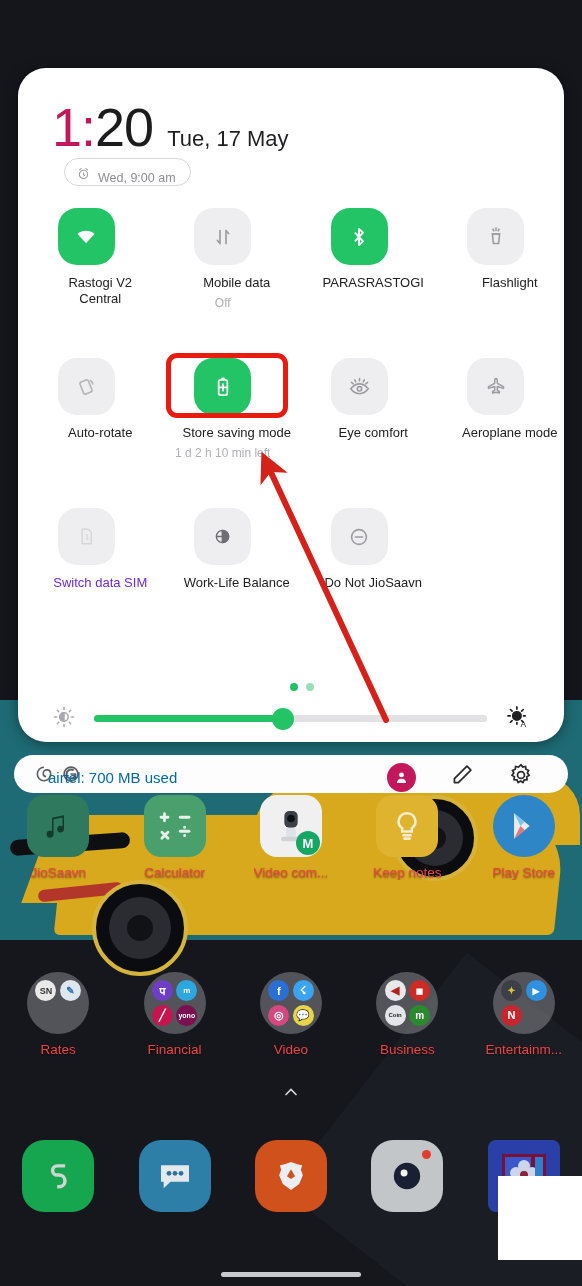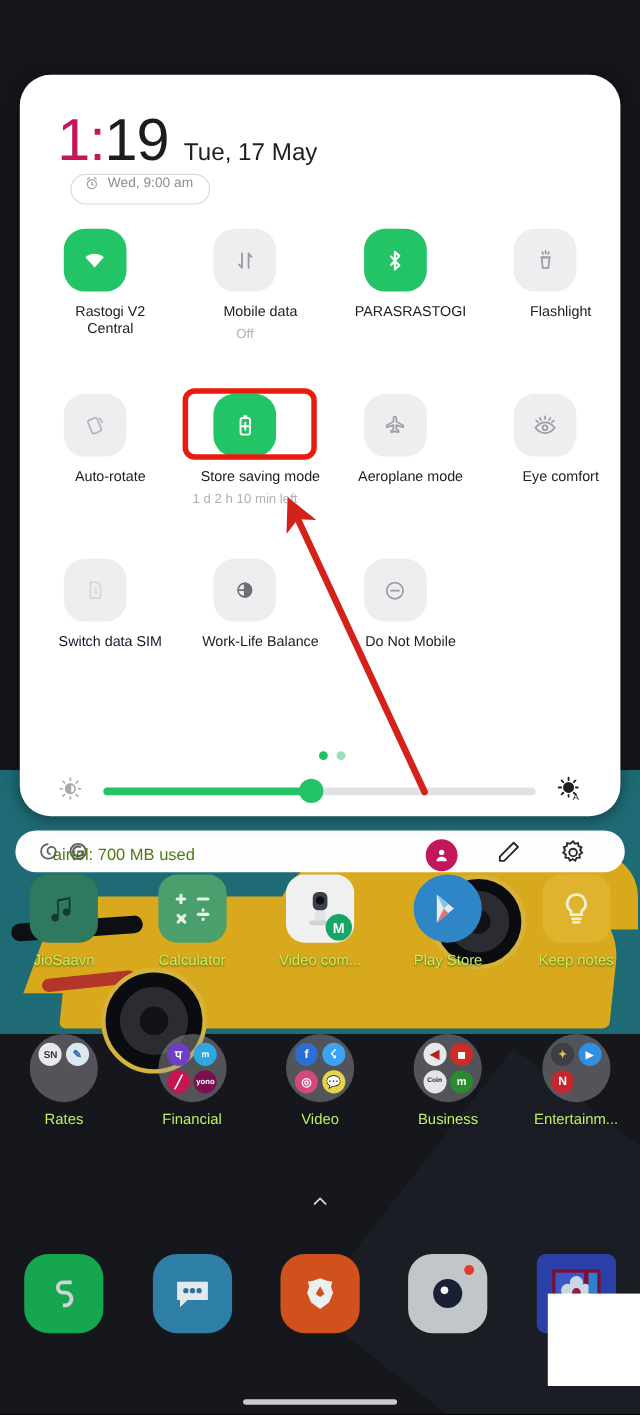--- a/index.html
+++ b/index.html
@@ -91,29 +91,29 @@
   .home-cell {
     width: 116.4px; display: flex; flex-direction: column;
     align-items: center; gap: 8px;
   }
   .app-icon {
     width: 62px; height: 62px; border-radius: 17px;
     position: relative; display: flex; align-items: center;
     justify-content: center; overflow: hidden;
   }
   .app-label {
-    font-size: 13.5px; color: #bef264; text-shadow: 0 1px 2px rgba(0,0,0,.55);
+    font-size: 13.5px; color: #ef4444; text-shadow: 0 1px 2px rgba(0,0,0,.55);
     max-width: 112px; white-space: nowrap; overflow: hidden; text-overflow: ellipsis;
     text-align: left;
   }
   .folder-icon {
     width: 62px; height: 62px; border-radius: 50%;
     background: rgba(160,160,165,.45);
     display: grid; grid-template-columns: 1fr 1fr; grid-template-rows: 1fr 1fr;
-    gap: 3px; padding: 8px; align-content: center; justify-items: center;
+    gap: 3px; padding: 8px; align-content: center; justify-items: center; margin-top: 32px;
   }
   .mini {
     width: 21px; height: 21px; border-radius: 50%;
     display: flex; align-items: center; justify-content: center;
     font-size: 11px; font-weight: bold; color: #fff; overflow: hidden;
   }
 
   
   #dock-chevron {
     position: absolute; left: 276px; top: 1082px; width: 30px; height: 20px;
@@ -154,38 +154,38 @@
     position: absolute; left: 34px; top: 32px;
     display: flex; align-items: baseline; gap: 14px;
   }
   #clock-time { font-size: 54px; line-height: 1; letter-spacing: -1px; }
   #clock-time .hour { color: #c2185b; font-weight: 400; }
   #clock-time .rest { color: #1c1c1e; font-weight: 400; }
   #clock-date { font-size: 22px; color: #1f1f21; }
   #alarm-chip {
     position: absolute; left: 46px; top: 90px; height: 28px;
     border: 1px solid #d8d8dc; border-radius: 15px;
-    display: inline-flex; align-items: flex-start; gap: 7px; padding: 0 14px 0 11px;
+    display: inline-flex; align-items: flex-end; gap: 7px; padding: 0 14px 0 11px;
   }
   #alarm-chip .alarm-text { font-size: 12.5px; color: #8d8d93; }
 
   
   .tile-grid { position: absolute; left: 0; width: 546px; display: flex; }
   .tile {
     width: 136.5px; display: flex; flex-direction: column;
     align-items: center; gap: 10px; position: relative;
   }
   .tile-btn {
     width: 57px; height: 57px; border-radius: 19px;
     display: flex; align-items: center; justify-content: center;
   }
   .tile-btn.on { background: #22c466; }
   .tile-btn.off { background: #eeeef0; }
   .tile-label { font-size: 13px; color: #212123; text-align: center; line-height: 1.25; padding-left: 28px; }
-  .tile-label.dim { color: #0f172a; }
+  .tile-label.dim { color: #6d28d9; }
   .tile-sub { font-size: 12px; color: #b0b0b6; margin-top: -5px; }
 
   #highlight-box {
     position: absolute; left: 166px; top: 353px; width: 122px; height: 65px;
     border: 5px solid #e81b0e; border-radius: 11px; pointer-events: none;
   }
 
   
   #brightness-row {
     position: absolute; left: 34px; top: 636px; width: 478px;
@@ -206,21 +206,21 @@
     position: absolute; left: 272px; top: 615px; display: flex; gap: 8px;
   }
   .dot { width: 8px; height: 8px; border-radius: 50%; }
   .dot.active { background: #23c066; }
   .dot.inactive { background: #9adfbc; }
 
   #qs-footer {
     position: absolute; left: 30px; top: 694px; width: 486px;
     display: flex; align-items: center; justify-content: space-between;
   }
-  #data-usage { font-size: 15px; color: #4d7c0f; }
+  #data-usage { font-size: 15px; color: #0369a1; }
   #footer-actions { display: flex; align-items: center; gap: 33px; }
   #avatar-btn {
     width: 29px; height: 29px; border-radius: 50%; background: #c2185b;
     display: flex; align-items: center; justify-content: center;
   }
 
   
   #annotation { position: absolute; left: 0; top: 0; width: 582px; height: 1286px;
     pointer-events: none; }
 </style>
@@ -292,37 +292,37 @@
           <rect x="9" y="13" width="6" height="6" rx="2" fill="#dfe2e6"></rect>
           <rect x="6" y="18.5" width="12" height="2.6" rx="1.3" fill="#cfd3d8"></rect>
         </svg>
         <span style="position:absolute;right:2px;bottom:2px;width:24px;height:24px;border-radius:50%;
           background:#16a765;display:flex;align-items:center;justify-content:center;color:#fff;
           font-size:13px;font-weight:bold;">M</span>
       </div>
       <div class="app-label">Video com...</div>
     </div>
     <div class="home-cell">
+      <div class="app-icon" style="background:#dfb32e;">
+        <svg viewBox="0 0 24 24" width="36" height="36" fill="none" stroke="#f6edd2" stroke-width="1.7">
+          <path d="M12 3.5a5.5 5.5 0 0 0-3.2 10v2.2h6.4V13.5A5.5 5.5 0 0 0 12 3.5z"></path>
+          <path d="M9.6 18.2h4.8M10.2 20.4h3.6" stroke-linecap="round"></path>
+        </svg>
+      </div>
+      <div class="app-label">Keep notes</div>
+    </div>
+    <div class="home-cell">
       <div class="app-icon" style="background:#2e86c7;border-radius:50%;">
         <svg viewBox="0 0 24 24" width="34" height="34">
           <path d="M5 3l11 9-11 9z" fill="#e8eaee"></path>
           <path d="M5 3l7.5 6-3 3z" fill="#7fc4ea"></path>
           <path d="M5 21l7.5-6-3-3z" fill="#e2757a"></path>
         </svg>
       </div>
       <div class="app-label">Play Store</div>
-    </div>
-    <div class="home-cell">
-      <div class="app-icon" style="background:#dfb32e;">
-        <svg viewBox="0 0 24 24" width="36" height="36" fill="none" stroke="#f6edd2" stroke-width="1.7">
-          <path d="M12 3.5a5.5 5.5 0 0 0-3.2 10v2.2h6.4V13.5A5.5 5.5 0 0 0 12 3.5z"></path>
-          <path d="M9.6 18.2h4.8M10.2 20.4h3.6" stroke-linecap="round"></path>
-        </svg>
-      </div>
-      <div class="app-label">Keep notes</div>
     </div>
   </div>
 
   <div class="home-row" id="folder-row" style="top:940px;">
     <div class="home-cell">
       <div class="folder-icon">
         <span class="mini" style="background:#e9e9ea;color:#333;font-size:9px;">SN</span>
         <span class="mini" style="background:#dfe7ee;color:#2a6fb0;font-size:10px;">✎</span>
       </div>
       <div class="app-label">Rates</div>
@@ -426,21 +426,21 @@
   </div>
 
   <div id="white-overlay"></div>
   <div id="nav-pill"></div>
 
 
   <div id="qs-panel">
 
     <div id="clock-row">
       <div id="clock-time">
-        <span class="hour">1:</span><span class="rest">19</span>
+        <span class="hour">1:</span><span class="rest">20</span>
       </div>
       <div id="clock-date">Tue, 17 May</div>
     </div>
 
     <div id="alarm-chip">
       <span>
         <svg viewBox="0 0 24 24" width="15" height="15" fill="none" stroke="#9a9aa0" stroke-width="1.7">
           <circle cx="12" cy="13.5" r="6.6"></circle>
             <path d="M12 10.5v3.3l2 1.4" stroke-linecap="round"></path>
           <path d="M5.6 6.2l2.6-2.1M18.4 6.2l-2.6-2.1" stroke-linecap="round"></path>
@@ -503,36 +503,36 @@
             <rect x="8" y="5.5" width="8" height="14" rx="2"></rect>
             <rect x="10.3" y="3.3" width="3.4" height="2.2" rx="0.8" fill="#ffffff" stroke="none"></rect>
             <path d="M12 9.4v6M9 12.4h6" stroke-linecap="round"></path>
           </svg>
         </div>
         <div class="tile-label">Store saving mode</div>
         <div class="tile-sub">1 d 2 h 10 min left</div>
       </div>
       <div class="tile">
         <div class="tile-btn off">
-          <svg viewBox="0 0 24 24" width="24" height="24" fill="none" stroke="#9c9ca2" stroke-width="1.5" stroke-linejoin="round">
-            <path d="M12 3.6c.9 0 1.3 1 1.3 2.1v2.6l6.2 3.4v1.7l-6.2-1.9v3.6l2.1 1.6v1.3L12 17.2l-3.4.8v-1.3l2.1-1.6v-3.6l-6.2 1.9v-1.7l6.2-3.4V5.7c0-1.1.4-2.1 1.3-2.1z"></path>
-          </svg>
-        </div>
-        <div class="tile-label">Aeroplane mode</div>
-      </div>
-      <div class="tile">
-        <div class="tile-btn off">
           <svg viewBox="0 0 24 24" width="25" height="25" fill="none" stroke="#9c9ca2" stroke-width="1.5" stroke-linecap="round">
             <path d="M3.6 14.2c2.4-3.1 5.3-4.7 8.4-4.7s6 1.6 8.4 4.7c-2.4 3.1-5.3 4.7-8.4 4.7s-6-1.6-8.4-4.7z"></path>
             <circle cx="12" cy="14.2" r="2.1"></circle>
             <path d="M12 4.4v2.3M7.4 5.6l1 2M16.6 5.6l-1 2M4.3 8l1.7 1.4M19.7 8L18 9.4"></path>
           </svg>
         </div>
         <div class="tile-label">Eye comfort</div>
       </div>
+      <div class="tile">
+        <div class="tile-btn off">
+          <svg viewBox="0 0 24 24" width="24" height="24" fill="none" stroke="#9c9ca2" stroke-width="1.5" stroke-linejoin="round">
+            <path d="M12 3.6c.9 0 1.3 1 1.3 2.1v2.6l6.2 3.4v1.7l-6.2-1.9v3.6l2.1 1.6v1.3L12 17.2l-3.4.8v-1.3l2.1-1.6v-3.6l-6.2 1.9v-1.7l6.2-3.4V5.7c0-1.1.4-2.1 1.3-2.1z"></path>
+          </svg>
+        </div>
+        <div class="tile-label">Aeroplane mode</div>
+      </div>
     </div>
 
     <div class="tile-grid" style="top:440px;">
       <div class="tile">
         <div class="tile-btn off">
           <svg viewBox="0 0 24 24" width="23" height="23" fill="none" stroke="#d6d6db" stroke-width="1.5">
             <path d="M7.5 4.5h6.6L17 7.6v12H7.5z"></path>
             <path d="M11.3 10.2h1.4v4.6M11.3 14.8h2.8" stroke-width="1.2"></path>
           </svg>
         </div>
@@ -548,21 +548,21 @@
         </div>
         <div class="tile-label">Work-Life Balance</div>
       </div>
       <div class="tile">
         <div class="tile-btn off">
           <svg viewBox="0 0 24 24" width="24" height="24" fill="none" stroke="#9c9ca2" stroke-width="1.6" stroke-linecap="round">
             <circle cx="12" cy="12" r="7.4"></circle>
               <path d="M8.4 12h7.2"></path>
           </svg>
         </div>
-        <div class="tile-label">Do Not Mobile</div>
+        <div class="tile-label">Do Not JioSaavn</div>
       </div>
     </div>
 
     <div id="page-dots">
       <span class="dot active"></span>
       <span class="dot inactive"></span>
     </div>
 
     <div id="brightness-row">
       <span>

